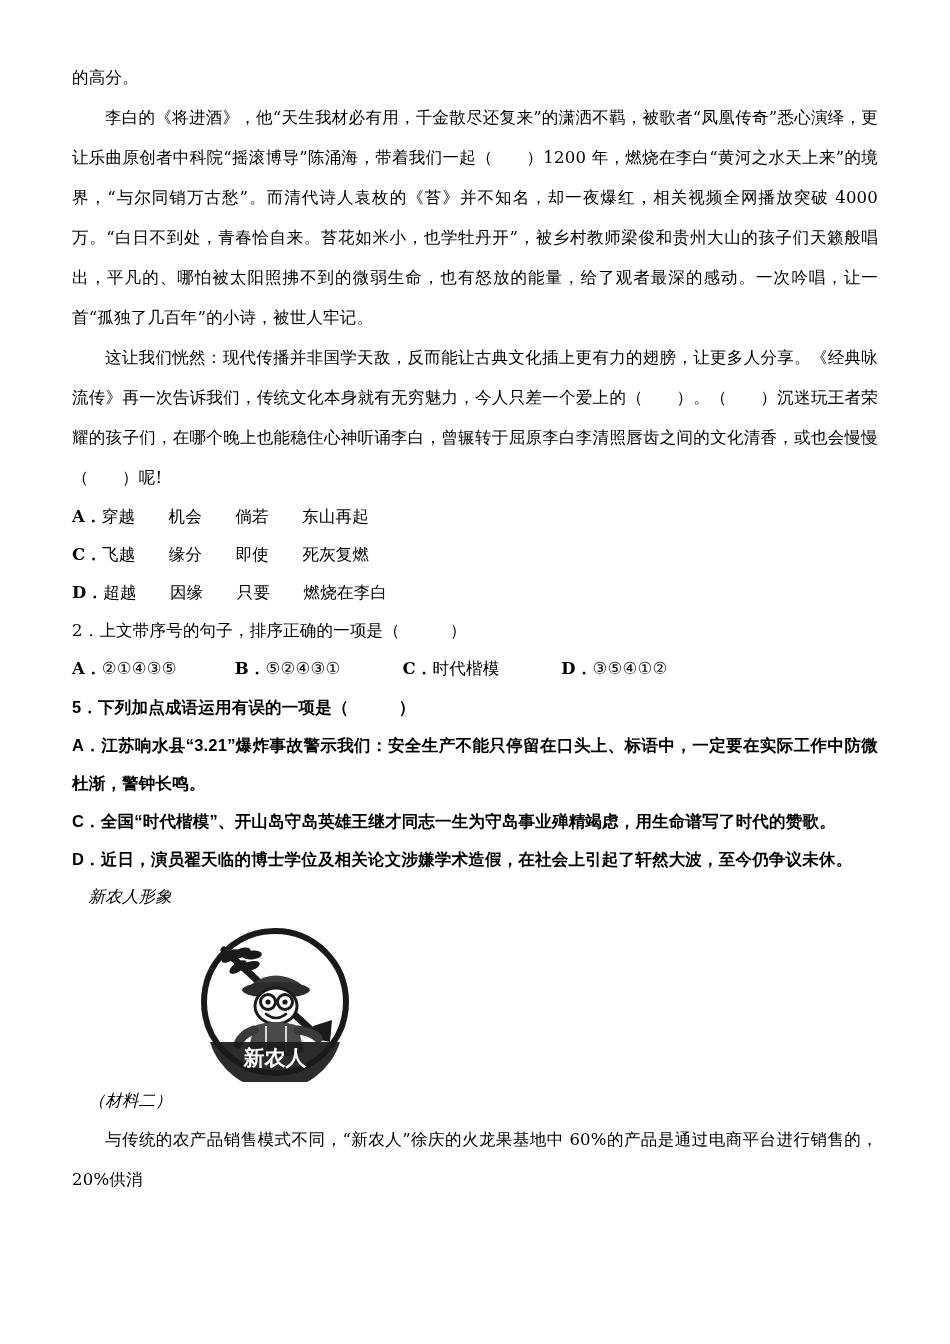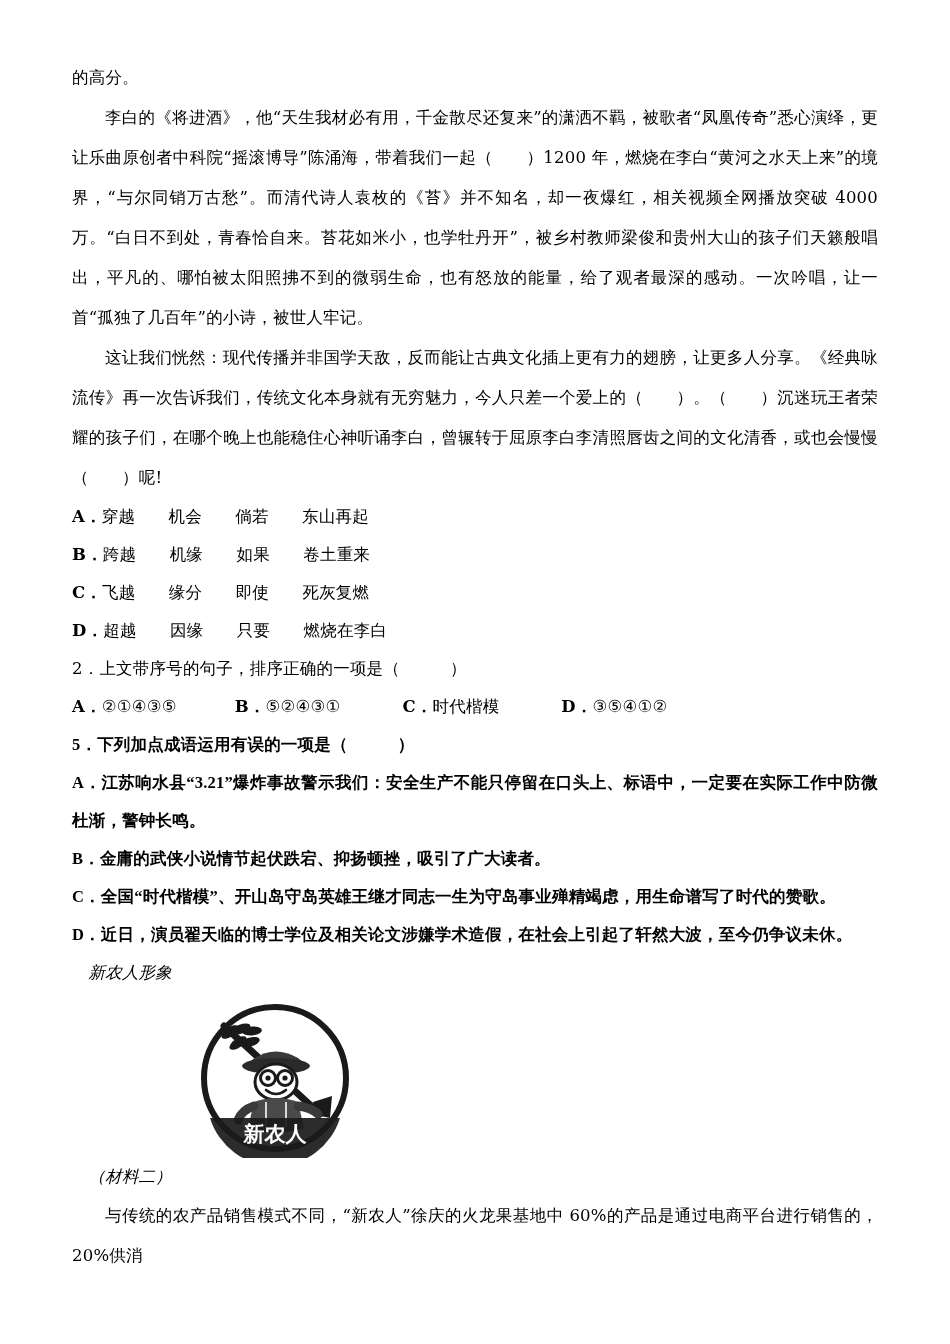--- a/index.html
+++ b/index.html
@@ -49,21 +49,21 @@
     line-height: 38px;
   }
   .opt-line {
     font-size: 16.5px;
     line-height: 38px;
     padding-left: 0px;
   }
   .opt-line .lbl { font-weight: bold; }
   .bold { font-weight: bold; }
   .sans {
-    font-family: Liberation Serif, serif;
+    font-family: Liberation Sans, sans-serif;
   }
   .spaced-opts span { display: inline-block; }
   .gap-1 { display: inline-block; width: 58px; }
   .gap-2 { display: inline-block; width: 62px; }
   .material-label {
     font-size: 16.5px;
     line-height: 38px;
     text-indent: 1em;
   }
   .fig-wrap {
@@ -86,23 +86,20 @@
 
     <p class="body-serif indent2">李白的《将进酒》，他“天生我材必有用，千金散尽还复来”的潇洒不羁，被歌者“凤凰传奇”悉心演绎，更让乐曲原创者中科院“摇滚博导”陈涌海，带着我们一起（　　）1200 年，燃烧在李白“黄河之水天上来”的境界，“与尔同销万古愁”。而清代诗人袁枚的《苔》并不知名，却一夜爆红，相关视频全网播放突破 4000 万。“白日不到处，青春恰自来。苔花如米小，也学牡丹开”，被乡村教师梁俊和贵州大山的孩子们天籁般唱出，平凡的、哪怕被太阳照拂不到的微弱生命，也有怒放的能量，给了观者最深的感动。一次吟唱，让一首“孤独了几百年”的小诗，被世人牢记。</p>
 
     <p class="body-serif indent2">这让我们恍然：现代传播并非国学天敌，反而能让古典文化插上更有力的翅膀，让更多人分享。《经典咏流传》再一次告诉我们，传统文化本身就有无穷魅力，今人只差一个爱上的（　　）。（　　）沉迷玩王者荣耀的孩子们，在哪个晚上也能稳住心神听诵李白，曾辗转于屈原李白李清照唇齿之间的文化清香，或也会慢慢（　　）呢!</p>
 
     <div>
       <p class="opt-line">
         <span class="lbl">A．</span><span>穿越　　机会　　倘若　　东山再起</span>
       </p>
       <p class="opt-line">
-        <span class="lbl">B．</span><span>跨越　　机缘　　如果　　卷土重来</span>
-      </p>
-      <p class="opt-line">
         <span class="lbl">C．</span><span>飞越　　缘分　　即使　　死灰复燃</span>
       </p>
       <p class="opt-line">
         <span class="lbl">D．</span><span>超越　　因缘　　只要　　燃烧在李白</span>
       </p>
     </div>
 
     <div>
       <p class="q-line">
         <span>2</span><span>．</span><span>上文带序号的句子，排序正确的一项是（　　　）</span>
@@ -111,23 +108,20 @@
         <span><span class="lbl">A．</span><span>②①④③⑤</span></span><span class="gap-1"></span><span><span class="lbl">B．</span><span>⑤②④③①</span></span><span class="gap-2"></span><span><span class="lbl">C．</span><span>时代楷模</span></span><span class="gap-2"></span><span><span class="lbl">D．</span><span>③⑤④①②</span></span>
       </p>
     </div>
 
     <div class="q5-block">
       <p class="q-line bold sans">
         <span>5</span><span>．</span><span>下列加点成语运用有误的一项是（　　　）</span>
       </p>
       <p class="opt-line bold sans">
         <span>A．</span><span>江苏响水县“3.21”爆炸事故警示我们：安全生产不能只停留在口头上、标语中，一定要在实际工作中防微杜渐，警钟长鸣。</span>
-      </p>
-      <p class="opt-line bold sans">
-        <span>B．</span><span>金庸的武侠小说情节起伏跌宕、抑扬顿挫，吸引了广大读者。</span>
       </p>
       <p class="opt-line bold sans">
         <span>C．</span><span>全国“时代楷模”、开山岛守岛英雄王继才同志一生为守岛事业殚精竭虑，用生命谱写了时代的赞歌。</span>
       </p>
       <p class="opt-line bold sans">
         <span>D．</span><span>近日，演员翟天临的博士学位及相关论文涉嫌学术造假，在社会上引起了轩然大波，至今仍争议未休。</span>
       </p>
     </div>
 
     <div>

